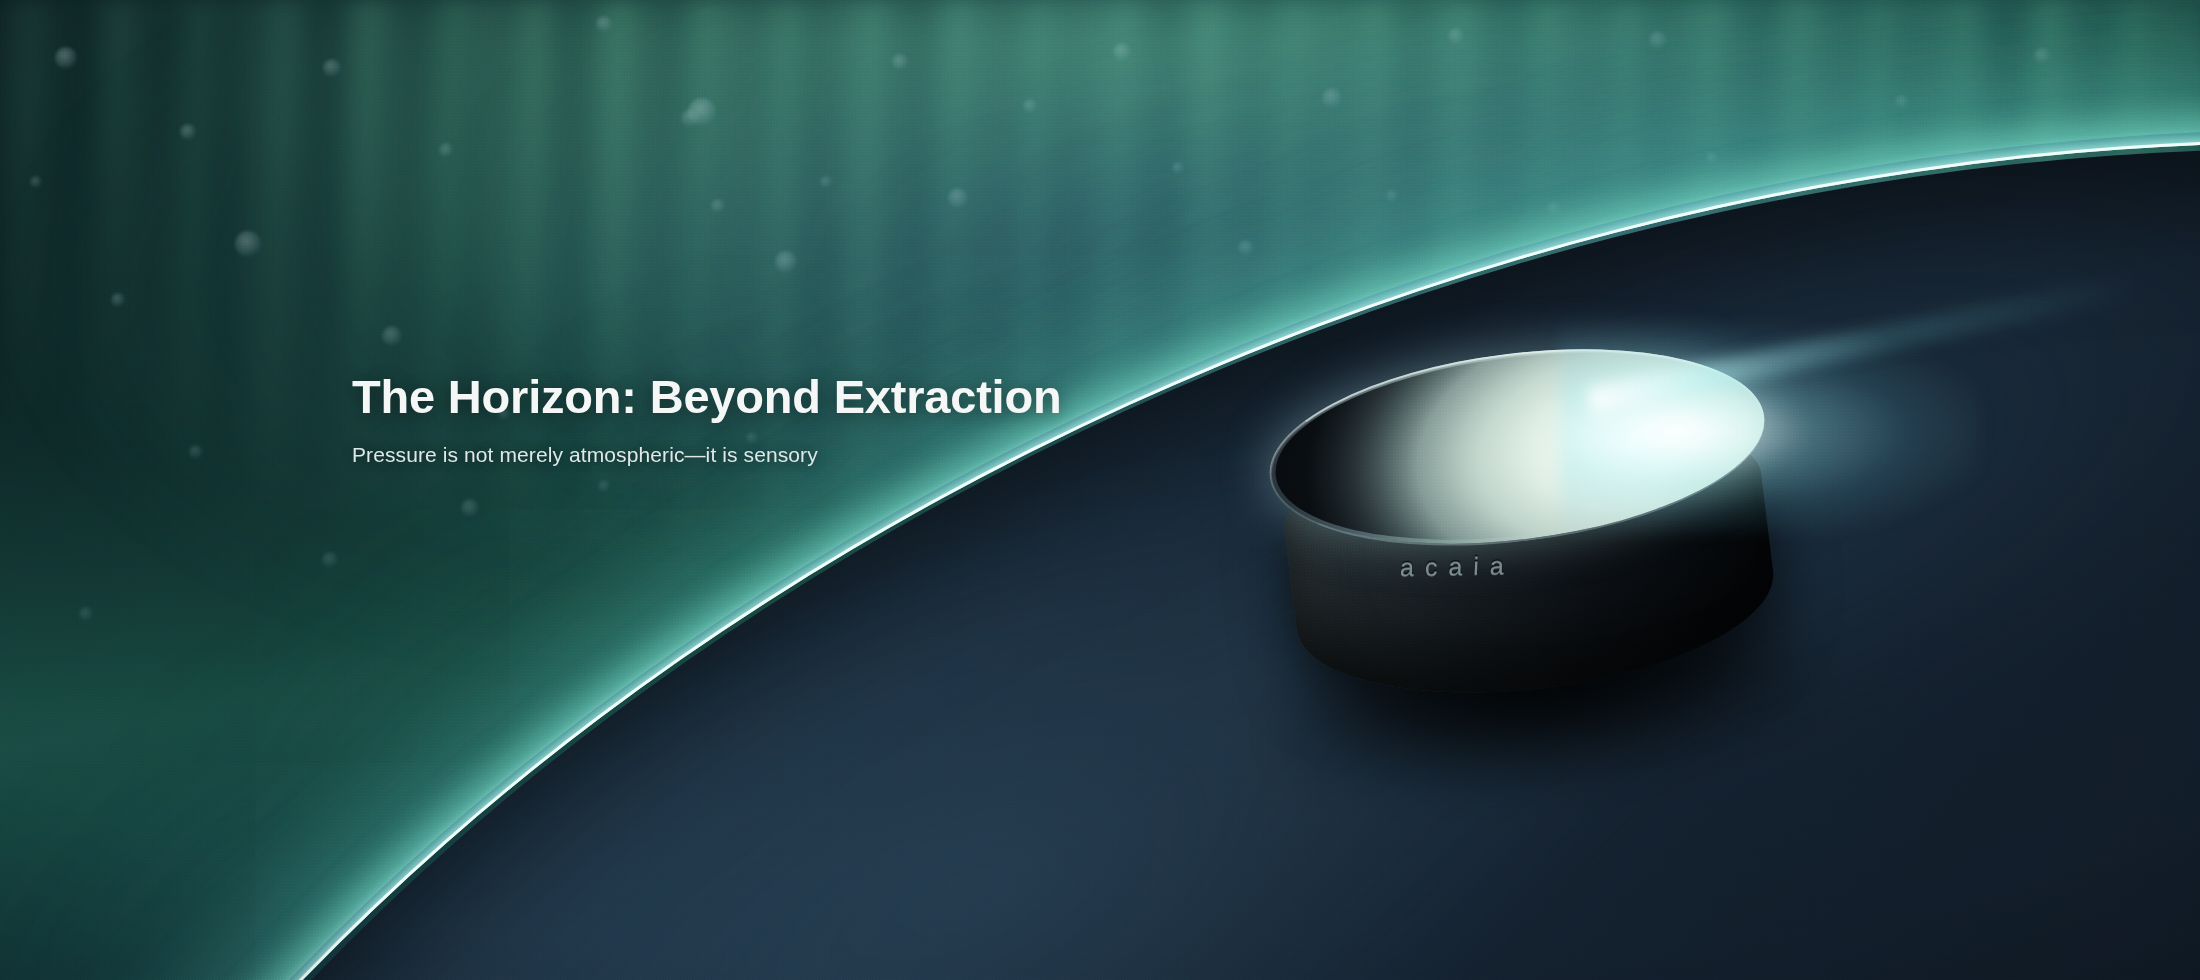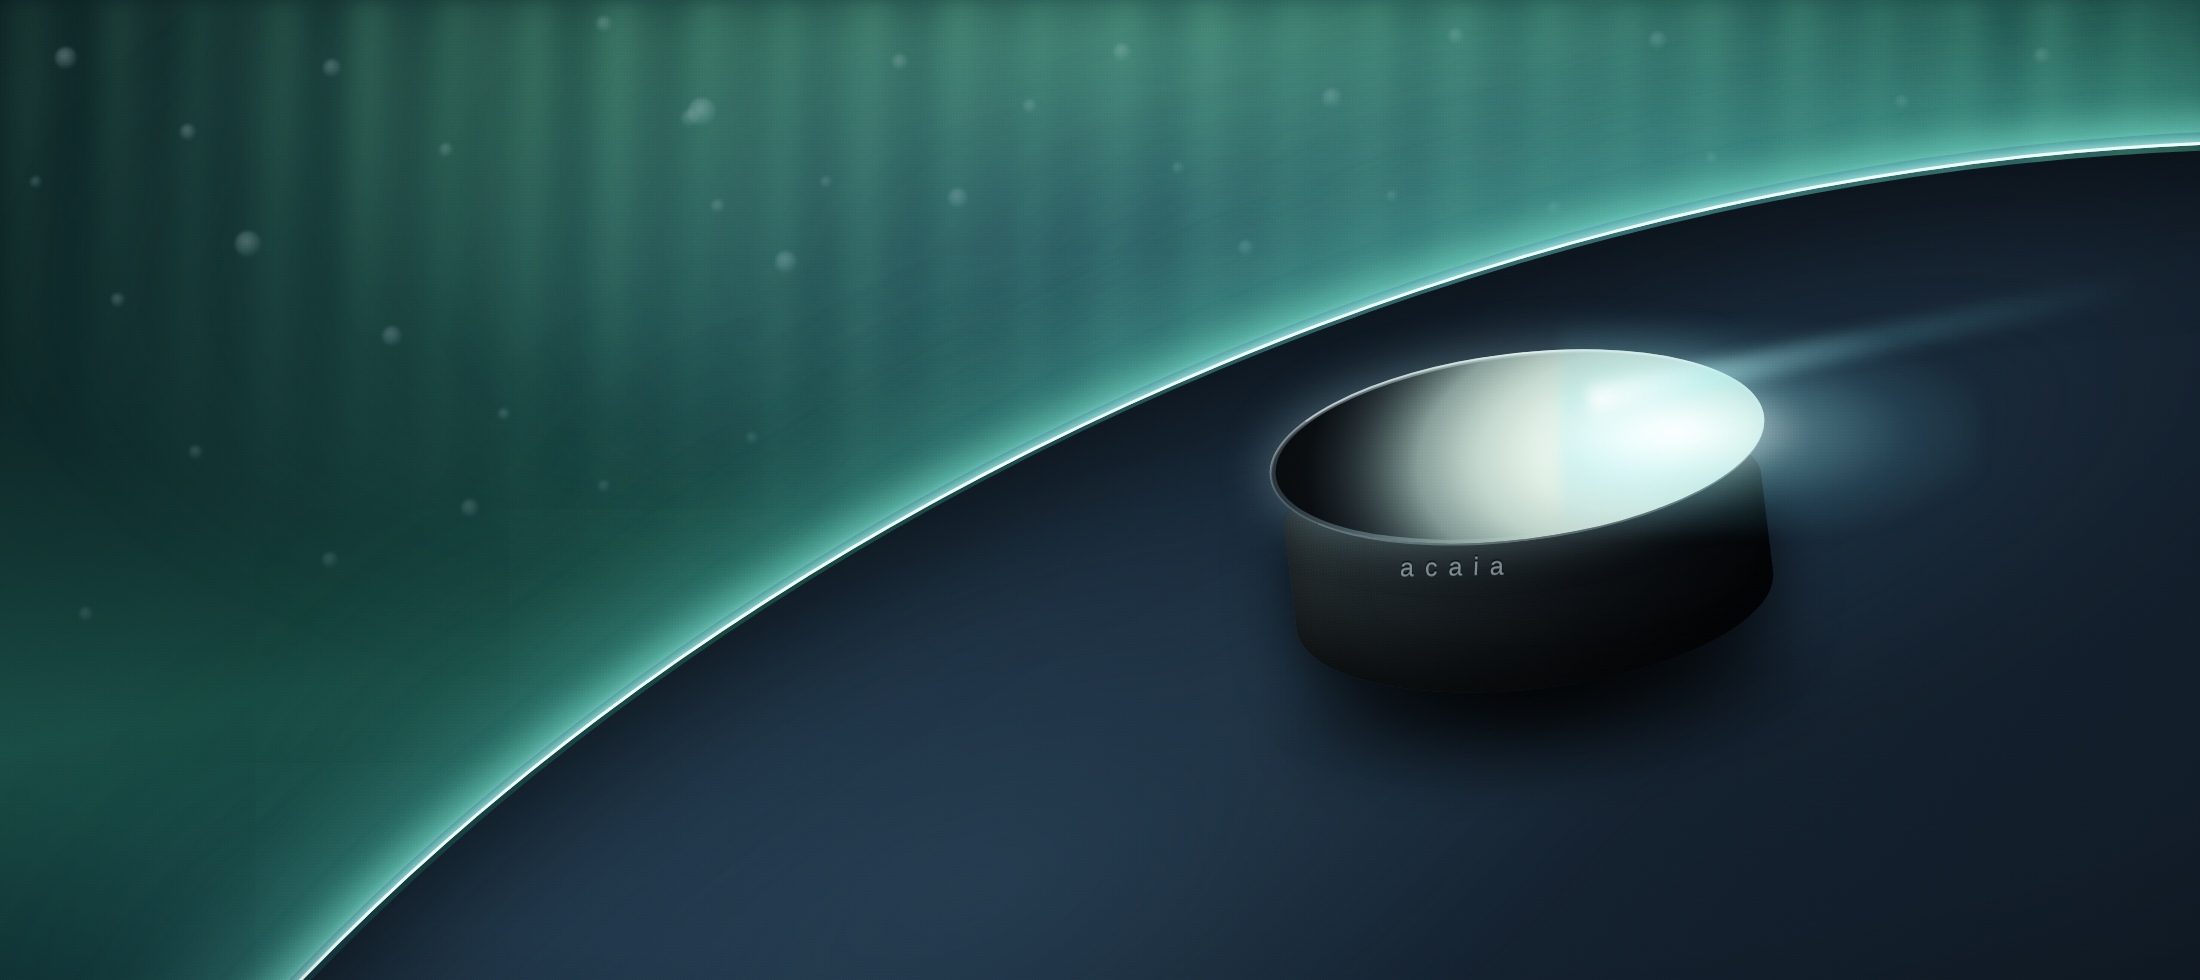--- a/index.html
+++ b/index.html
@@ -351,14 +351,18 @@
     <div id="puck-rim-edge"></div>
     <div id="puck-logo">acaia</div>
   </div>
 
   <div id="rim-flare"></div>
   <div id="rim-streak"></div>
 
   <div class="layer" id="vignette"></div>
   <div class="layer" id="grain"></div>
 
+  <div id="hero-copy">
+    <div id="hero-title">The Horizon: Beyond Extraction</div>
+    <div id="hero-subtitle">Pressure is not merely atmospheric—it is sensory</div>
+  </div>
 
 </div>
 
 </body></html>

